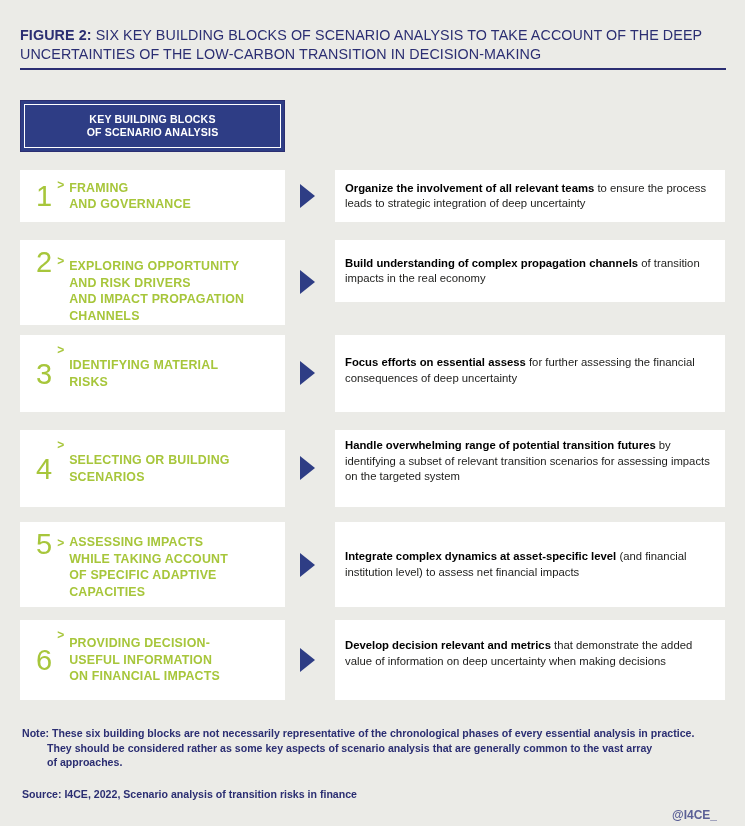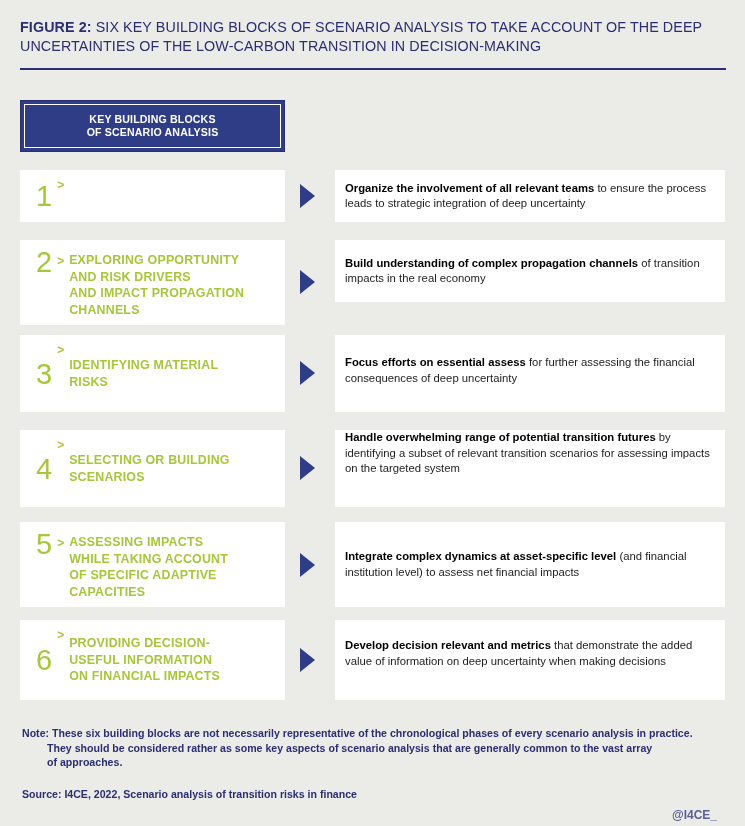--- a/index.html
+++ b/index.html
@@ -27,20 +27,21 @@
     left: 20px;
     top: 18px;
     width: 705px;
   }
   .title-text {
     font-size: 14.3px;
     line-height: 19px;
     color: #2b2e72;
     font-weight: bold;
     letter-spacing: 0.1px;
+    margin-top: 8px;
   }
   .title-text .fig-label {
     font-weight: bold;
   }
   .title-text .fig-rest {
     font-weight: normal;
   }
   .title-rule {
     position: absolute;
     left: 20px;
@@ -200,34 +201,36 @@
       <div class="hdr-text">KEY BUILDING BLOCKS
 OF SCENARIO ANALYSIS</div>
     </div>
   </div>
 
 
   <div class="row">
     <div class="block-left" style="top:170px;height:52px;width:265px;">
       <div class="num">1</div>
       <div class="gt">&gt;</div>
+      <div class="block-title">FRAMING
+AND GOVERNANCE</div>
     </div>
     <div class="arrow" style="top:184px;"></div>
     <div class="block-right" style="top:170px;height:52px;">
       <div class="right-text">
         <b>Organize the involvement of all relevant teams</b><span> to ensure the process leads to strategic integration of deep uncertainty</span>
       </div>
     </div>
   </div>
 
   <div class="row">
     <div class="block-left" style="top:240px;height:85px;width:265px;">
       <div class="num" style="align-self:flex-start;margin-top:2px;">2</div>
       <div class="gt" style="margin-top:8px;">&gt;</div>
-      <div class="block-title" style="align-self:flex-start;margin-top:6px;">EXPLORING OPPORTUNITY
+      <div class="block-title" style="align-self:flex-start;margin-top:12px;">EXPLORING OPPORTUNITY
 AND RISK DRIVERS
 AND IMPACT PROPAGATION
 CHANNELS</div>
     </div>
     <div class="arrow" style="top:270px;"></div>
     <div class="block-right" style="top:240px;height:62px;">
       <div class="right-text">
         <b>Build understanding of complex propagation channels</b><span> of transition impacts in the real economy</span>
       </div>
     </div>
@@ -249,21 +252,21 @@
   </div>
 
   <div class="row">
     <div class="block-left" style="top:430px;height:77px;width:265px;">
       <div class="num">4</div>
       <div class="gt">&gt;</div>
       <div class="block-title">SELECTING OR BUILDING
 SCENARIOS</div>
     </div>
     <div class="arrow" style="top:456px;"></div>
-    <div class="block-right" style="top:430px;height:77px;align-items:flex-start;padding-top:0;">
+    <div class="block-right" style="top:430px;height:77px;align-items:flex-start;padding-top:8px;">
       <div class="right-text">
         <b>Handle overwhelming range of potential transition futures</b><span> by identifying a subset of relevant transition scenarios for assessing impacts on the targeted system</span>
       </div>
     </div>
   </div>
 
   <div class="row">
     <div class="block-left" style="top:522px;height:85px;width:265px;">
       <div class="num" style="align-self:flex-start;margin-top:2px;">5</div>
       <div class="gt" style="margin-top:8px;">&gt;</div>
@@ -290,21 +293,21 @@
     </div>
     <div class="arrow" style="top:648px;"></div>
     <div class="block-right" style="top:620px;height:80px;align-items:flex-start;padding-top:18px;">
       <div class="right-text">
         <b>Develop decision relevant and metrics</b><span> that demonstrate the added value of information on deep uncertainty when making decisions</span>
       </div>
     </div>
   </div>
 
   <div class="note">
-    <span class="note-line">Note: These six building blocks are not necessarily representative of the chronological phases of every scenario analysis in practice.</span>
+    <span class="note-line">Note: These six building blocks are not necessarily representative of the chronological phases of every essential analysis in practice.</span>
     <span class="note-line note-indent">They should be considered rather as some key aspects of scenario analysis that are generally common to the vast array</span>
     <span class="note-line note-indent">of approaches.</span>
   </div>
 
   <div class="source">Source: I4CE, 2022, Scenario analysis of transition risks in finance</div>
   <div class="watermark">@I4CE_</div>
 
 </div>
 
 </body></html>

